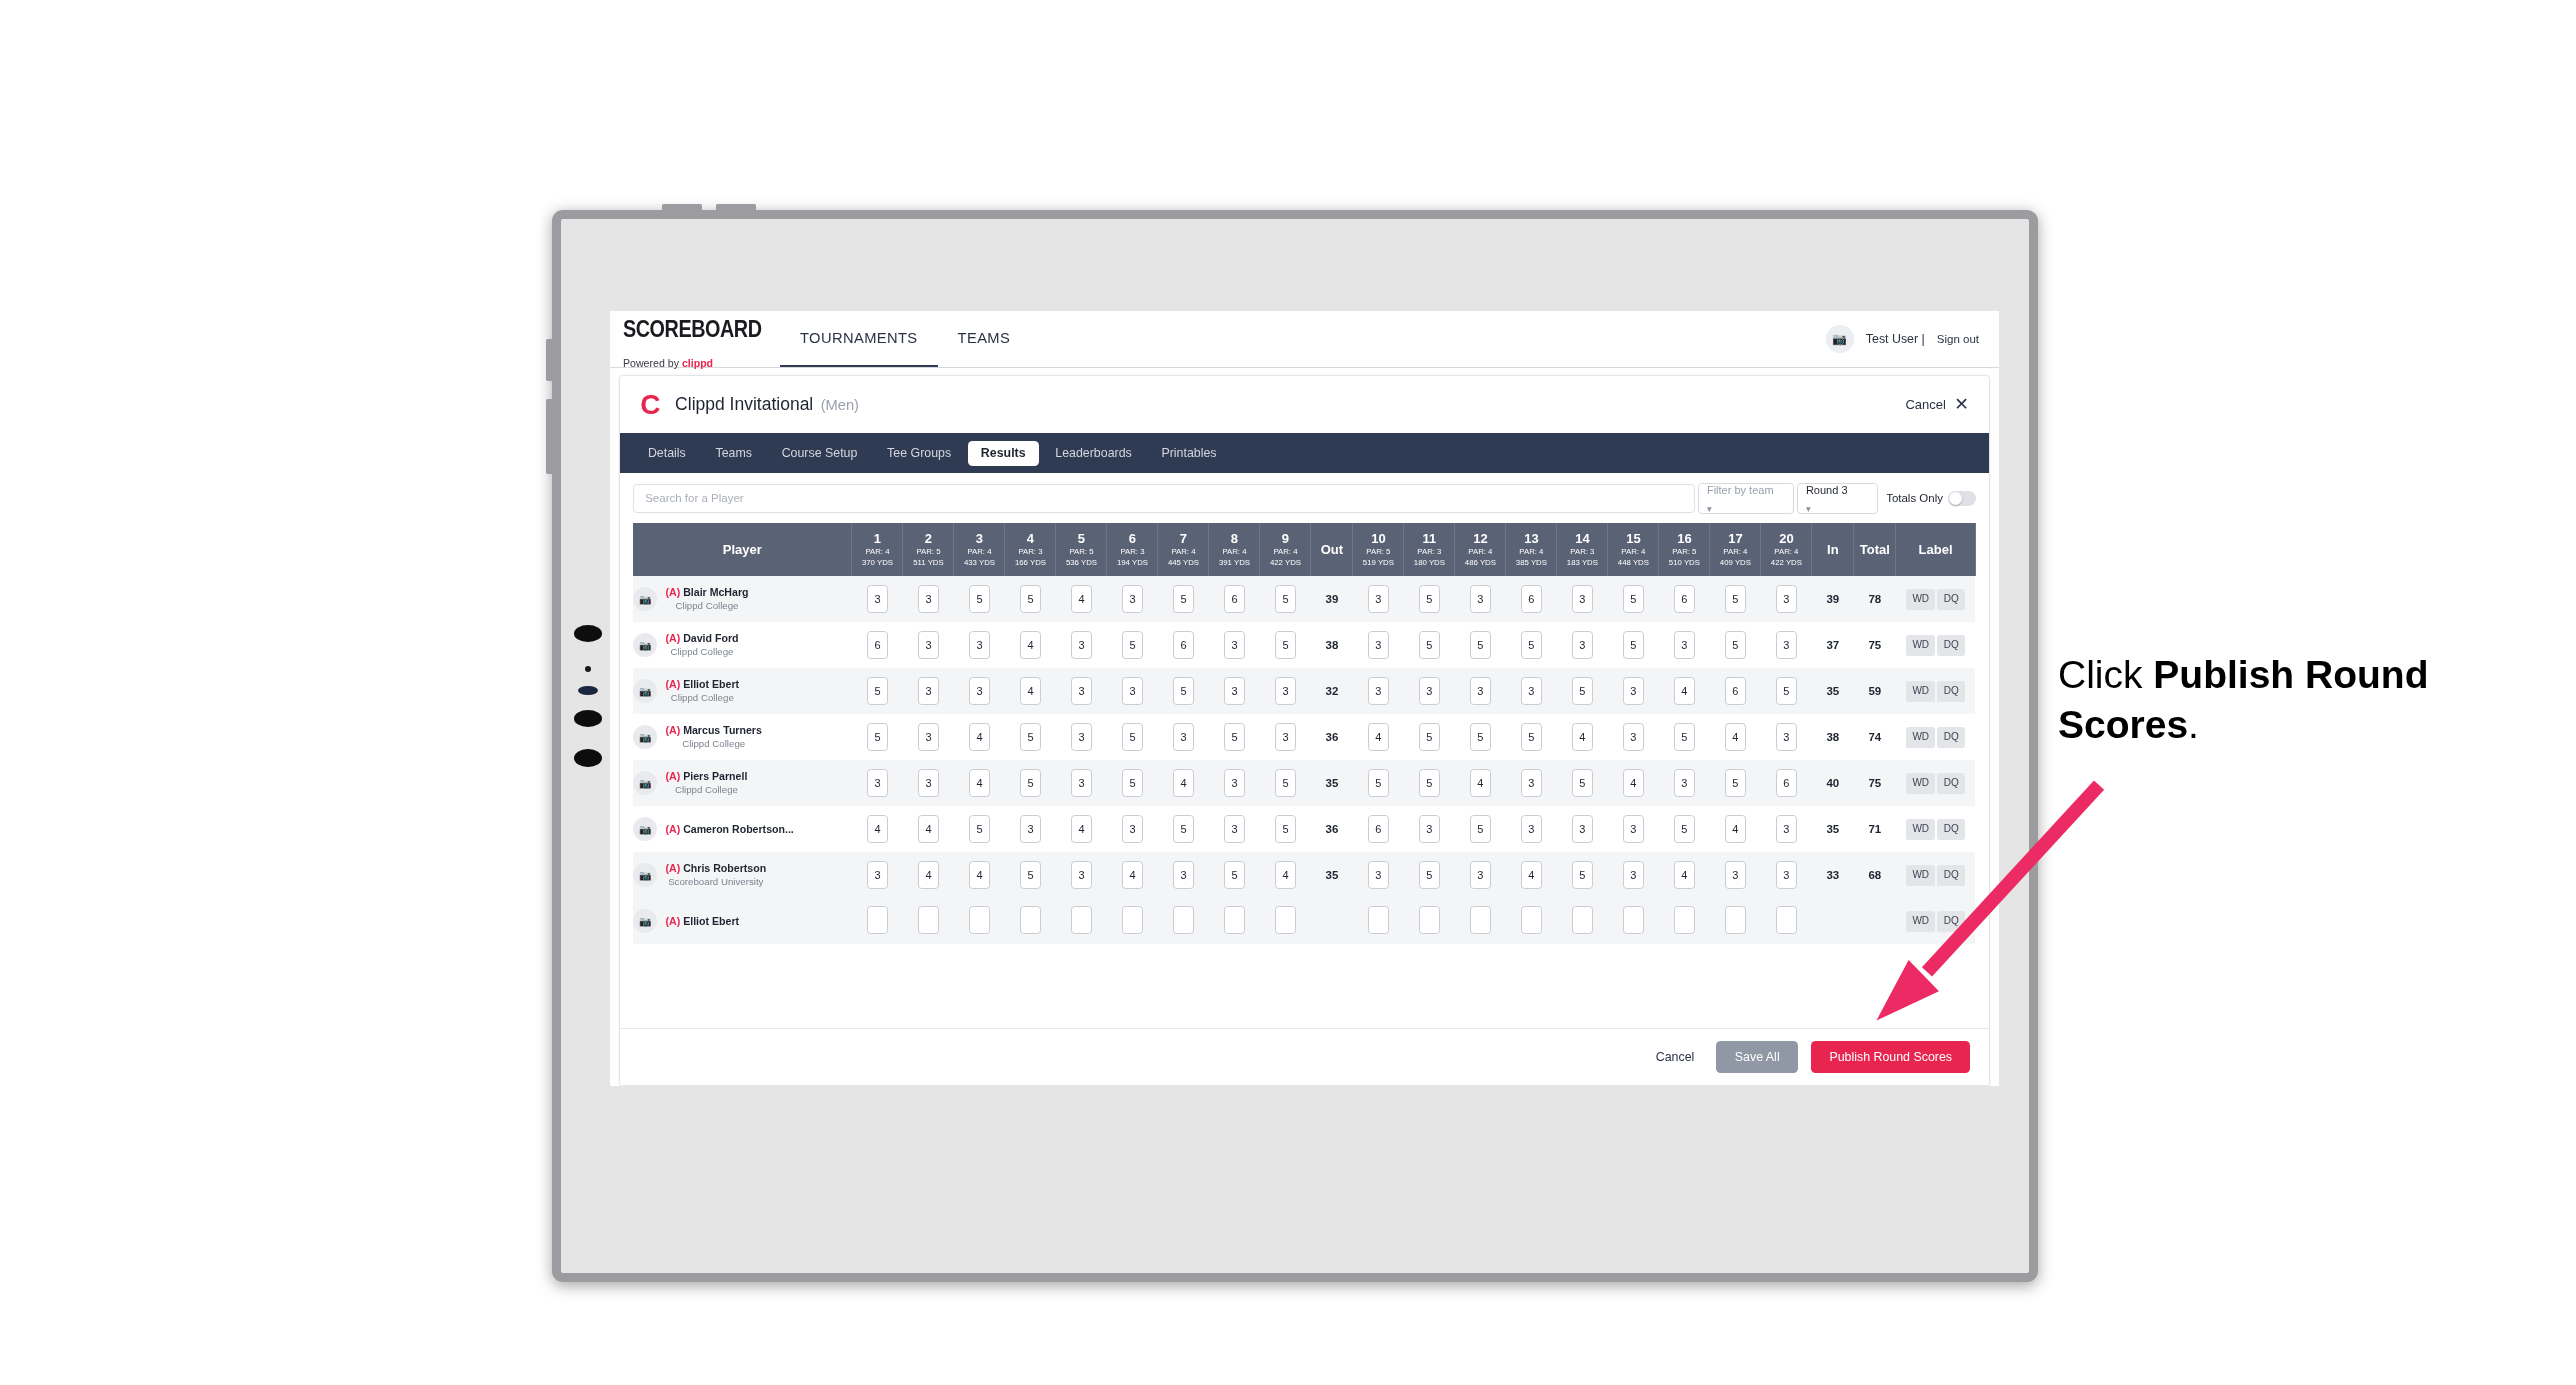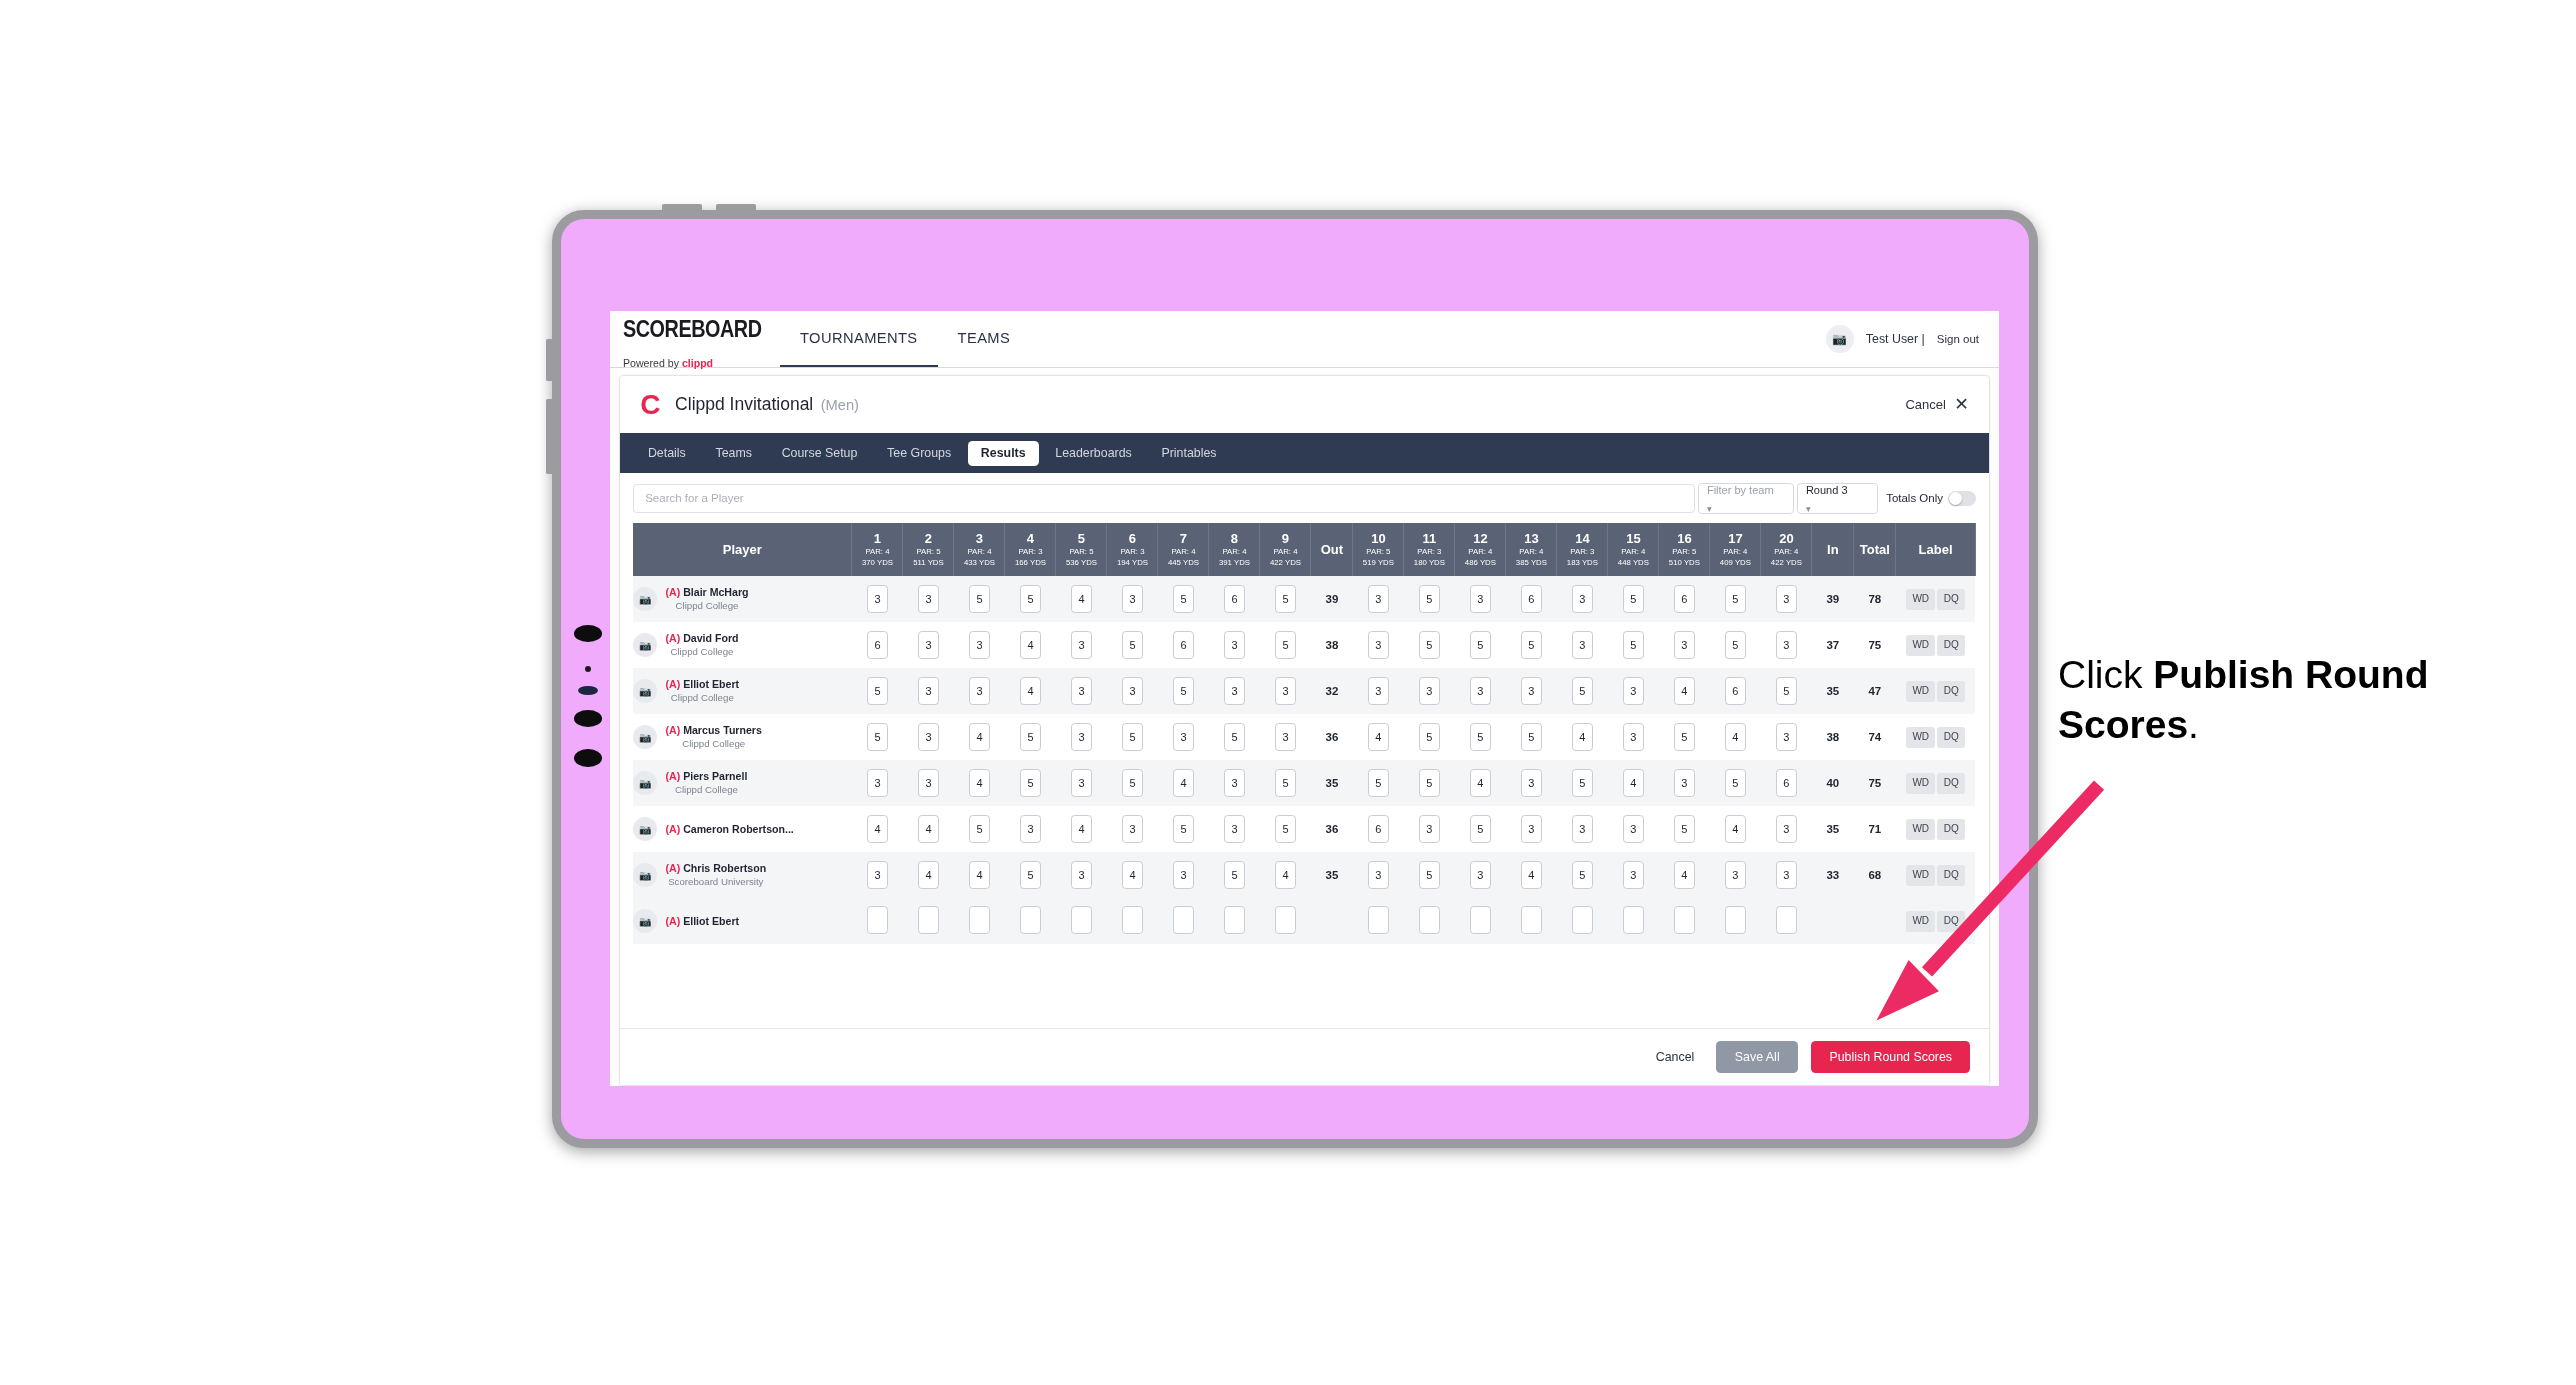--- a/index.html
+++ b/index.html
@@ -7,24 +7,24 @@
     width: 2576px; height: 1386px;
     background: #ffffff;
     font-family: "Liberation Sans", sans-serif;
     overflow: hidden;
   }
   #stage { position: relative; width: 2576px; height: 1386px; background:#fff; }
 
   
   #device {
     position: absolute; left: 552px; top: 210px;
-    width: 1486px; height: 938px;
-    background: #f0abfc;
+    width: 1486px; height: 1072px;
+    background: #e5e5e5;
     border: 9.2px solid #9b9ba0;
-    border-radius: 32px;
+    border-radius: 11px;
     box-shadow: 0 3.7px 14.7px rgba(0,0,0,.35);
   }
   .side-btn { position:absolute; background:#9b9ba0; border-radius:1.8px; }
   .btn-top1 { left: 101px; top: -14.7px; width: 40px; height: 9.2px; }
   .btn-top2 { left: 155px; top: -14.7px; width: 40px; height: 9.2px; }
   .btn-left1{ left: -14.7px; top: 120px; width: 9.2px; height: 42px; }
   .btn-left2{ left: -14.7px; top: 180px; width: 9.2px; height: 75px; }
 
   .lens { position:absolute; background:#0d0d0d; border-radius:50%; }
   .lens-a { left: 13px; top: 406px; width: 28px; height: 16.6px; }
@@ -464,21 +464,21 @@
                   <td><div class="scorebox">3</div></td>
                   <td><div class="scorebox">3</div></td>
                   <td><div class="scorebox">3</div></td>
                   <td><div class="scorebox">3</div></td>
                   <td><div class="scorebox">5</div></td>
                   <td><div class="scorebox">3</div></td>
                   <td><div class="scorebox">4</div></td>
                   <td><div class="scorebox">6</div></td>
                   <td><div class="scorebox">5</div></td>
                   <td class="sub">35</td>
-                  <td class="sub">47</td>
+                  <td class="sub">59</td>
                   <td class="lab-c">
                     <div class="labwrap">
                       <div class="lbtn">WD</div>
                       <div class="lbtn">DQ</div>
                     </div>
                   </td>
                 </tr>
                 <tr class="even">
                   <td class="player-c">
                     <div class="pwrap">

